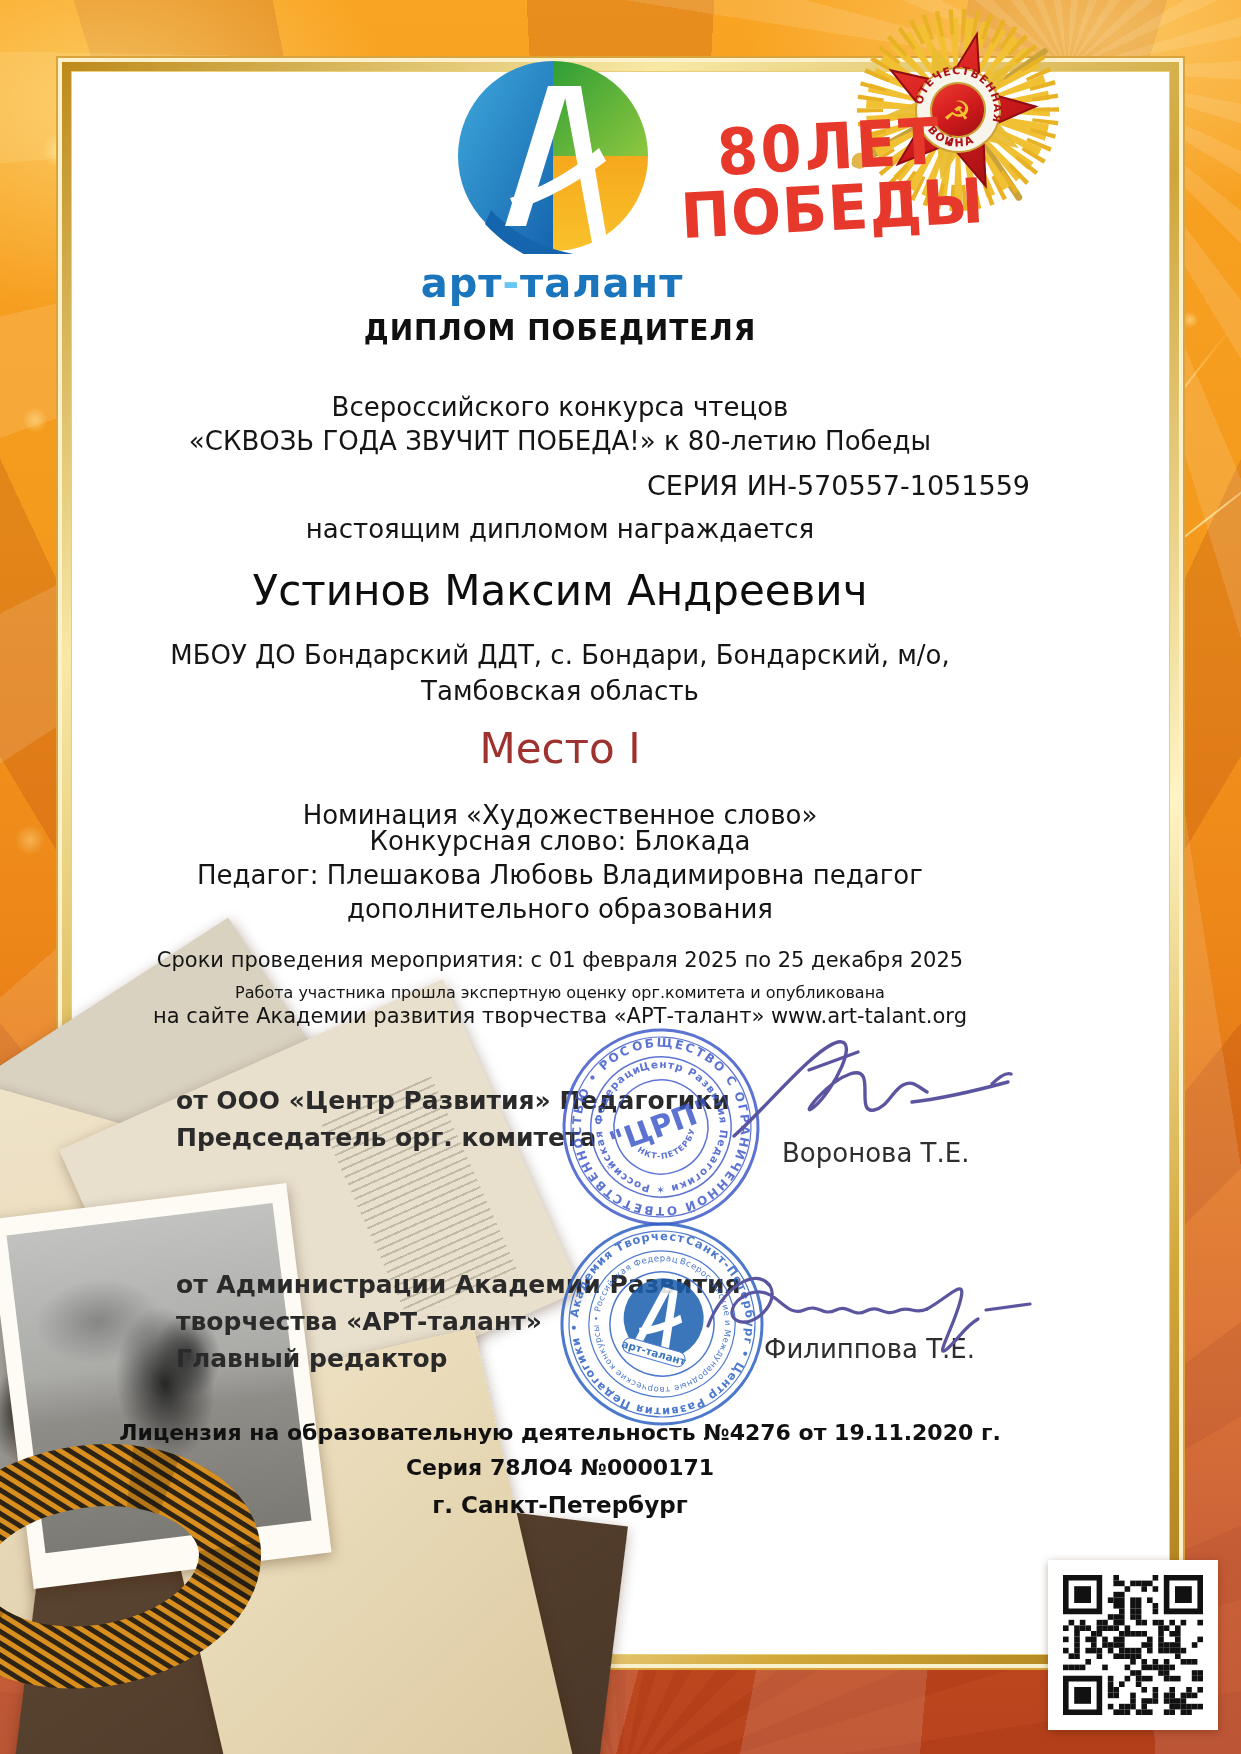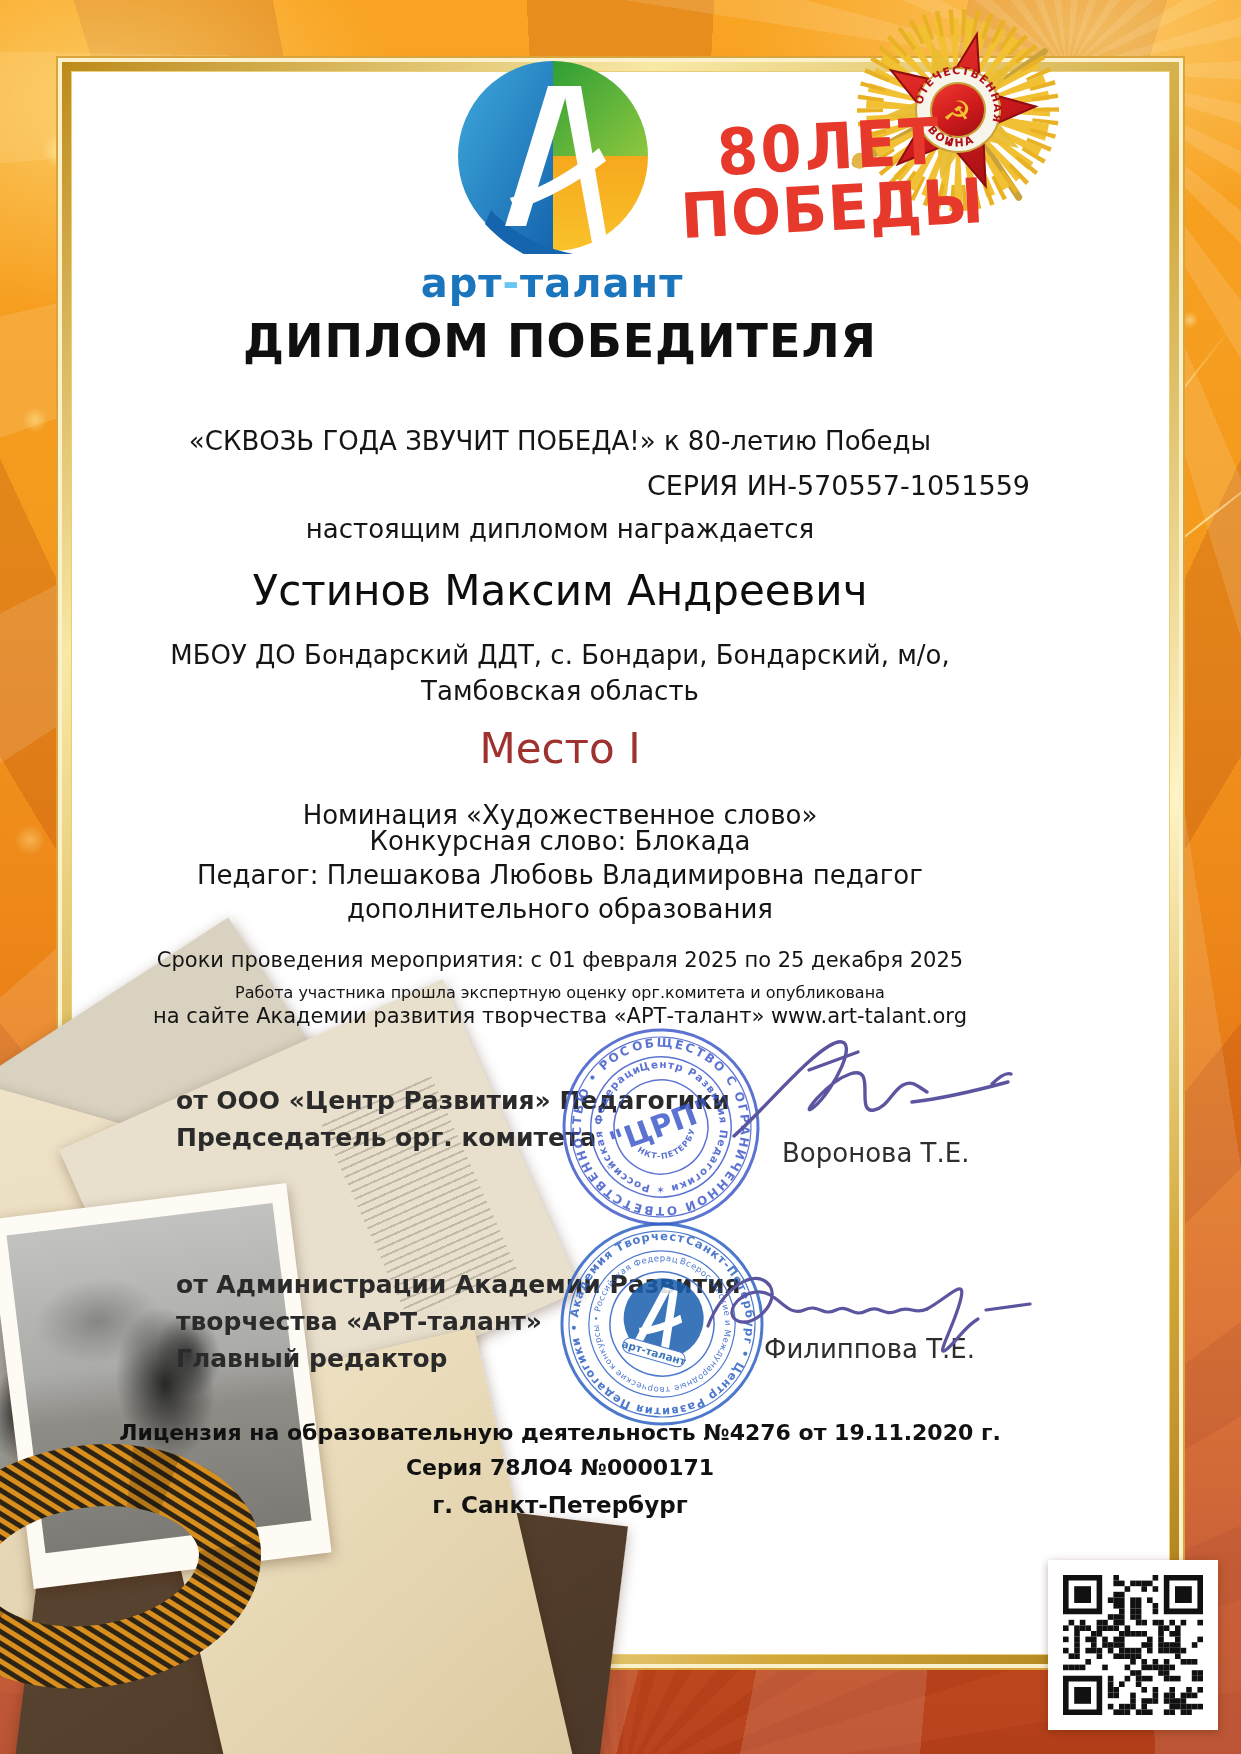--- a/index.html
+++ b/index.html
@@ -31,21 +31,21 @@
 
   
   .frame-outer{position:absolute;left:56px;top:56px;right:56px;bottom:84px;z-index:1;
     border:2px solid #d9a43c;background:#fbf2cd;}
   .frame-band{position:absolute;inset:4px;
     background:linear-gradient(135deg,#bd8a1a 0%,#f8e9a6 22%,#cfa63b 45%,#fff4c4 68%,#d3a83a 85%,#a97c18 100%);}
   .frame-inner{position:absolute;inset:9px;background:#fff;border:1px solid #e9cf7a;}
 
   .content{position:absolute;inset:0;z-index:3;}
   .ctext{position:absolute;left:90px;width:940px;text-align:center;color:#151515;white-space:nowrap;}
-  .t-title{top:314px;font-size:46px;font-weight:bold;letter-spacing:1px;color:#101010;}
+  .t-title{top:314px;font-size:28px;font-weight:bold;letter-spacing:1px;color:#101010;}
   .t-sub1{top:392px;font-size:26px;}
   .t-sub2{top:426px;font-size:26px;}
   .t-series{top:470px;font-size:27px;text-align:right;}
   .t-award{top:514px;font-size:26px;}
   .t-name{top:566px;font-size:42px;color:#0e0e0e;}
   .t-school1{top:640px;font-size:26px;}
   .t-school2{top:676px;font-size:26px;}
   .t-place{top:724px;font-size:42px;color:#9e322e;}
   .t-nom{top:792px;font-size:26px;margin-top:8px;}
   .t-work{top:826px;font-size:26px;}
@@ -217,20 +217,21 @@
       </text>
       <circle cx="116" cy="151" r="2.2" fill="#b01116"></circle>
     </svg>
 
     <div class="victory">
       <div class="v1">80ЛЕТ</div>
       <div class="v2">ПОБЕДЫ</div>
     </div>
 
     <div class="ctext t-title">ДИПЛОМ ПОБЕДИТЕЛЯ</div>
+    <div class="ctext t-sub1">Всероссийского конкурса чтецов</div>
     <div class="ctext t-sub2">«СКВОЗЬ ГОДА ЗВУЧИТ ПОБЕДА!» к 80-летию Победы</div>
     <div class="ctext t-series">СЕРИЯ ИН-570557-1051559</div>
     <div class="ctext t-award">настоящим дипломом награждается</div>
     <div class="ctext t-name">Устинов Максим Андреевич</div>
     <div class="ctext t-school1">МБОУ ДО Бондарский ДДТ, с. Бондари, Бондарский, м/о,</div>
     <div class="ctext t-school2">Тамбовская область</div>
     <div class="ctext t-place">Место I</div>
     <div class="ctext t-nom">Номинация «Художественное слово»</div>
     <div class="ctext t-work">Конкурсная слово: Блокада</div>
     <div class="ctext t-teach1">Педагог: Плешакова Любовь Владимировна педагог</div>

